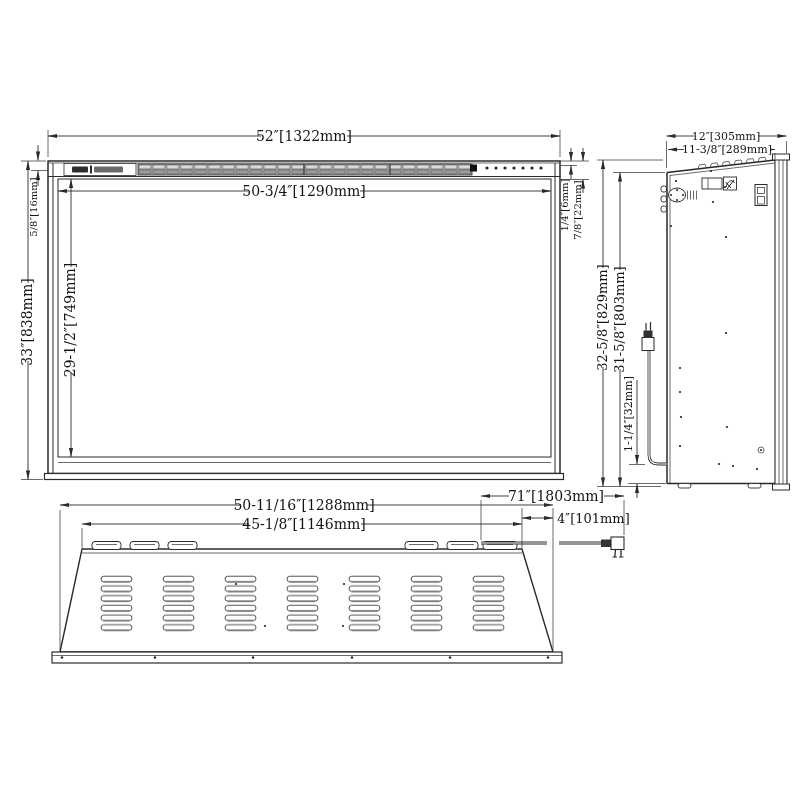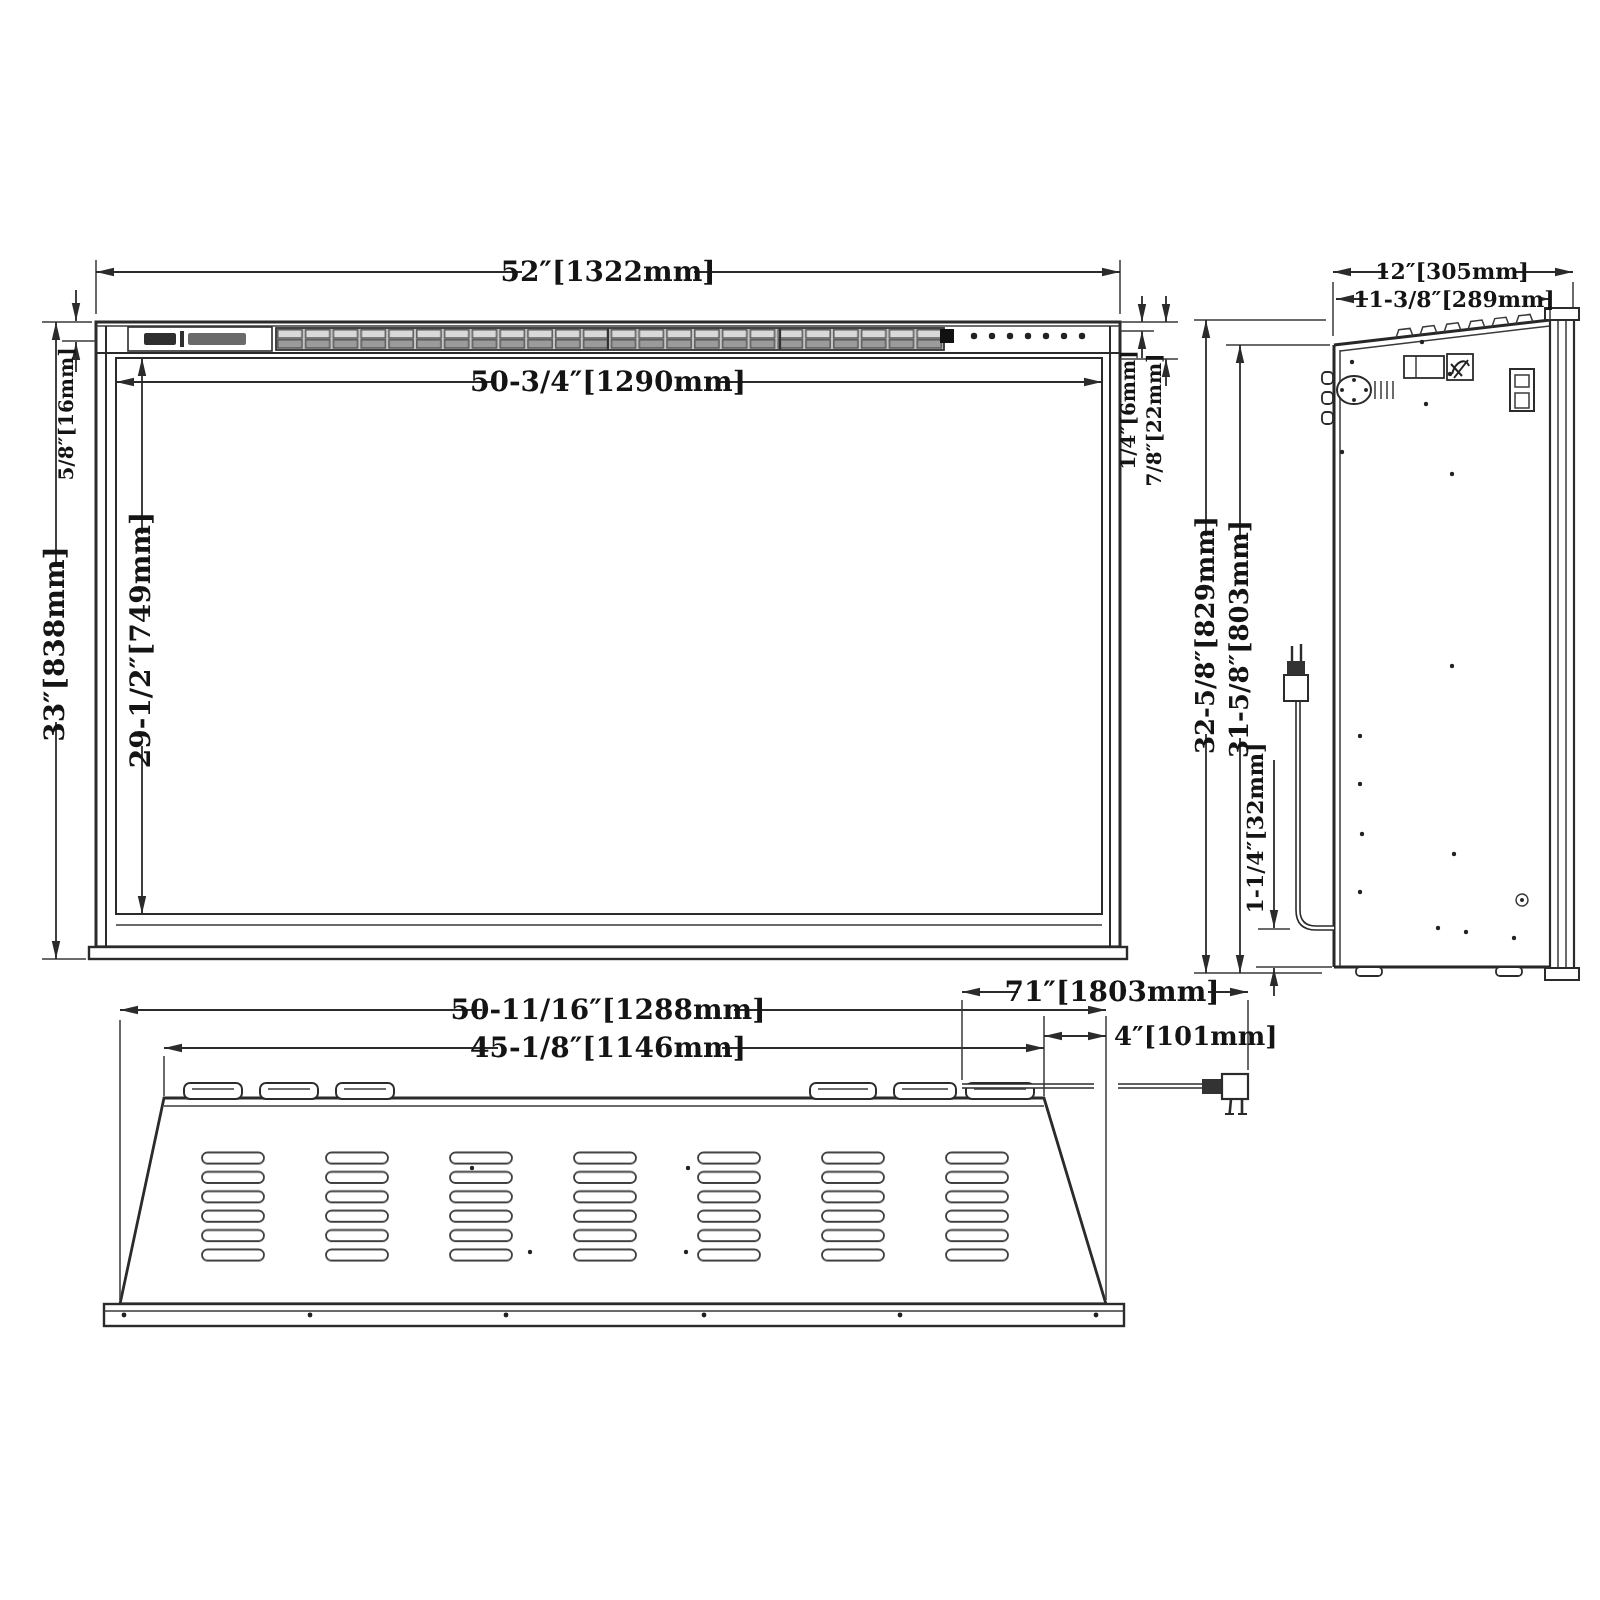--- a/index.html
+++ b/index.html
@@ -1,16 +1,16 @@
 <!DOCTYPE html>
 <html><head>
 <meta charset="utf-8">
 <style>
   html,body{margin:0;padding:0;background:#ffffff;}
-  .stage{width:800px;height:800px;margin:0 auto;background:#fff;position:relative;font-weight:bold;}
+  .stage{width:800px;height:800px;margin:0 auto;background:#fff;position:relative;}
   svg{display:block;}
   .ln2{stroke:#272727;stroke-width:1.5;fill:none;}
   .ln{stroke:#2b2b2b;stroke-width:1;fill:none;}
   .thin{stroke:#3a3a3a;stroke-width:0.75;fill:none;}
   .dim{stroke:#2b2b2b;stroke-width:0.9;fill:none;}
   .fillw{fill:#ffffff;stroke:#2b2b2b;}
   .bg{fill:#ffffff;stroke:none;}
   .dot{fill:#222;stroke:none;}
   .txt{font-family:"DejaVu Serif","Liberation Serif",serif;fill:#141414;}
   .t14{font-size:14px;}

